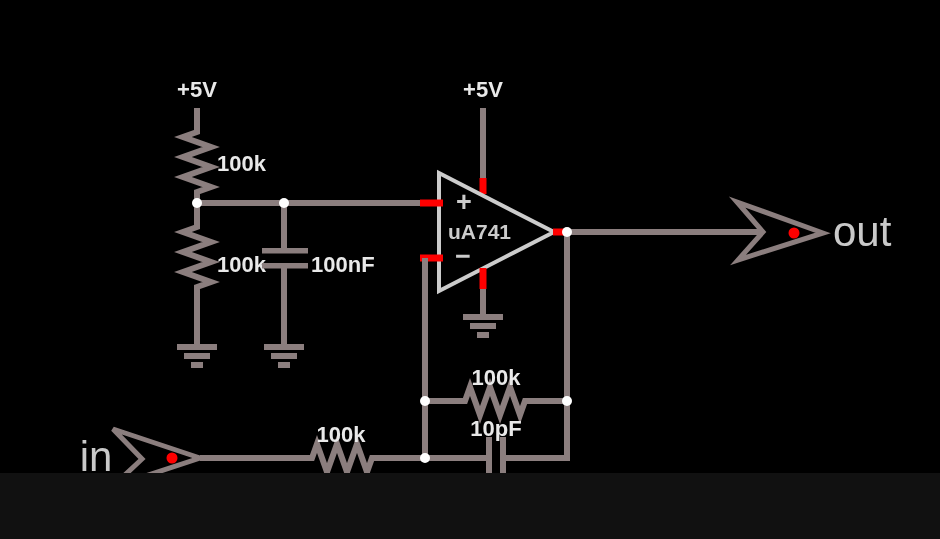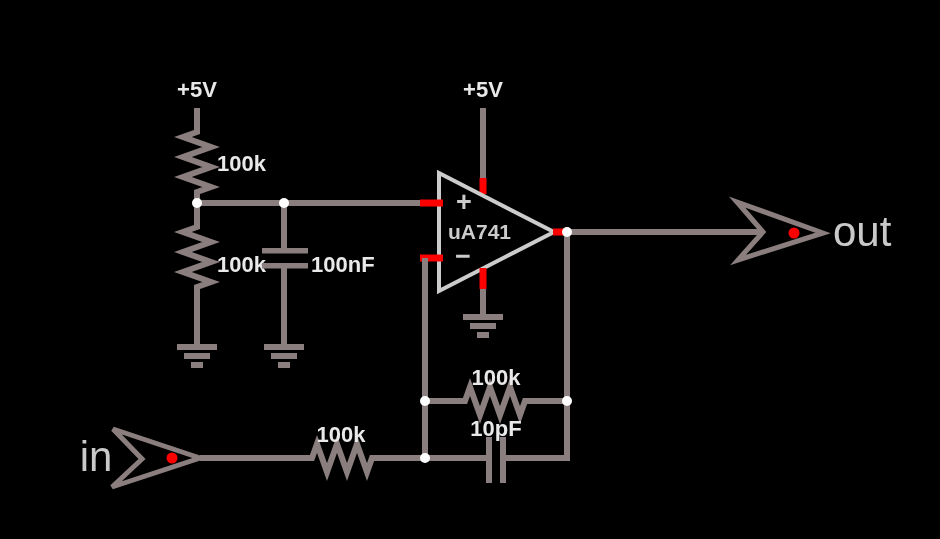--- a/index.html
+++ b/index.html
@@ -1,21 +1,21 @@
 <!DOCTYPE html>
 <html style="--bg: #000000; --wire: #8b7e7e; --outline: #cccccc; --label: #e9e9e9; --port-label: #c9c9c9; --active: #ff0000; --junction: #ffffff;"><head>
 <meta charset="utf-8">
 <style>
   :root{
     --bg:#000000; --wire:#8b7e7e; --outline:#cccccc; --label:#e9e9e9;
     --port-label:#c9c9c9; --active:#ff0000; --junction:#ffffff;
   }
   html,body{margin:0;padding:0;background:#111;}
   .stage{
-    width:940px;height:539px;background:var(--bg);
+    width:940px;height:473px;background:var(--bg);
     position:relative;overflow:hidden;
     font-family:"Liberation Sans", sans-serif;
   }
   svg{display:block;}
   .wire{stroke:var(--wire);stroke-width:6;fill:none;}
   .thin{stroke:var(--wire);stroke-width:5;fill:none;}
   .red{stroke:var(--active);stroke-width:7;fill:none;}
   .plate{fill:var(--wire);}
   .tri{stroke:var(--outline);stroke-width:4;fill:none;}
   .jdot{fill:var(--junction);}

